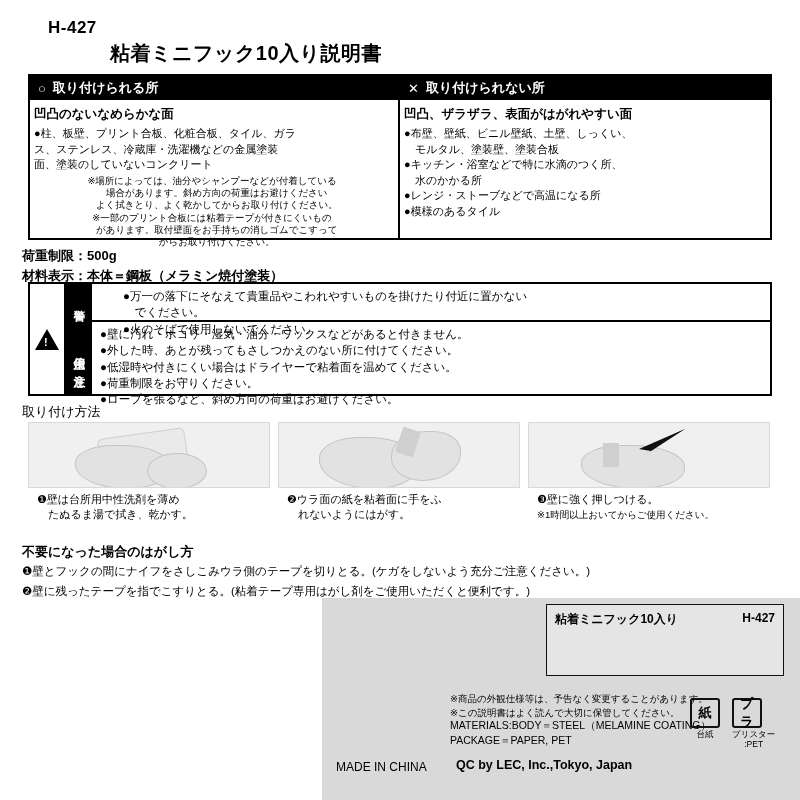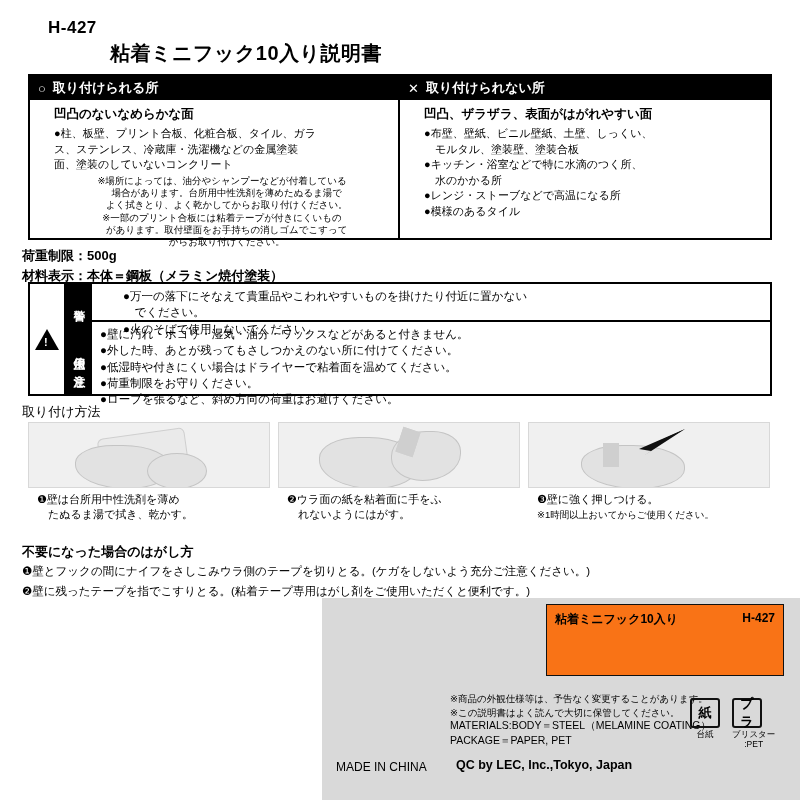--- a/index.html
+++ b/index.html
@@ -29,21 +29,21 @@
     position: absolute; left: 28px; top: 74px; width: 744px; height: 166px;
     border: 2px solid #000; display: flex;
   }
   .panel { width: 50%; position: relative; }
   .panel.left { border-right: 2px solid #000; }
   .panel-head {
     background: #000; color: #fff; height: 24px; display: flex; align-items: center;
     padding: 0 8px; font-size: 13px; font-weight: bold; gap: 7px;
   }
   .head-mark { font-size: 13px; line-height: 1; font-weight: bold; }
-  .panel-body { padding: 6px 8px 4px 24px; }
+  .panel-body { padding: 6px 8px 4px 4px; }
   .panel-sub { font-size: 12.5px; font-weight: bold; margin-bottom: 3px; }
   .bullets { font-size: 11px; line-height: 1.32; }
   .bullets div { margin-bottom: 1px; }
   .note { font-size: 9.5px; line-height: 1.3; margin-top: 3px; text-align: center; }
 
   
   .specs { position: absolute; left: 22px; top: 246px; font-size: 13px; font-weight: bold; line-height: 1.5; }
 
   
   .warn-table {
@@ -84,21 +84,21 @@
   
   .rem-title { position: absolute; left: 22px; top: 543px; font-size: 13px; font-weight: bold; }
   .rem-lines { position: absolute; left: 22px; top: 562px; font-size: 11.5px; line-height: 1.7; }
 
   
   .bottom-gray {
     position: absolute; left: 322px; top: 598px; width: 478px; height: 202px; background: #d9d9d9;
   }
   .label-box {
     position: absolute; left: 546px; top: 604px; width: 238px; height: 72px;
-    background: #f97316; border: 1px solid #111;
+    background: #e5e5e5; border: 1px solid #111;
   }
   .label-row { display: flex; justify-content: space-between; padding: 6px 8px 0 8px; font-size: 12px; font-weight: bold; }
   .footnotes { position: absolute; left: 450px; top: 692px; font-size: 9.5px; line-height: 1.5; }
   .materials { position: absolute; left: 450px; top: 718px; font-size: 10.5px; line-height: 1.4; }
   .made-in { position: absolute; left: 336px; top: 760px; font-size: 12px; }
   .qc { position: absolute; left: 456px; top: 758px; font-size: 12.5px; font-weight: bold; }
 
   .recycle-marks { position: absolute; left: 690px; top: 698px; display: flex; gap: 12px; }
   .rmark { text-align: center; }
   .rmark-box {
@@ -125,21 +125,21 @@
       </div>
       <div class="panel-body">
         <div class="panel-sub">凹凸のないなめらかな面</div>
         <div class="bullets">
           <div>●柱、板壁、プリント合板、化粧合板、タイル、ガラ</div>
           <div>ス、ステンレス、冷蔵庫・洗濯機などの金属塗装</div>
           <div>面、塗装のしていないコンクリート</div>
         </div>
         <div class="note">
           <div>※場所によっては、油分やシャンプーなどが付着している</div>
-          <div>　場合があります。台所用中性洗剤を薄めたぬるま湯で</div>
+          <div>　場合があります。斜め方向の荷重はお避けください</div>
           <div>　よく拭きとり、よく乾かしてからお取り付けください。</div>
           <div>※一部のプリント合板には粘着テープが付きにくいもの</div>
           <div>　があります。取付壁面をお手持ちの消しゴムでこすって</div>
           <div>　からお取り付けください。</div>
         </div>
       </div>
     </div>
     <div class="panel">
       <div class="panel-head">
         <span class="head-mark">✕</span>

